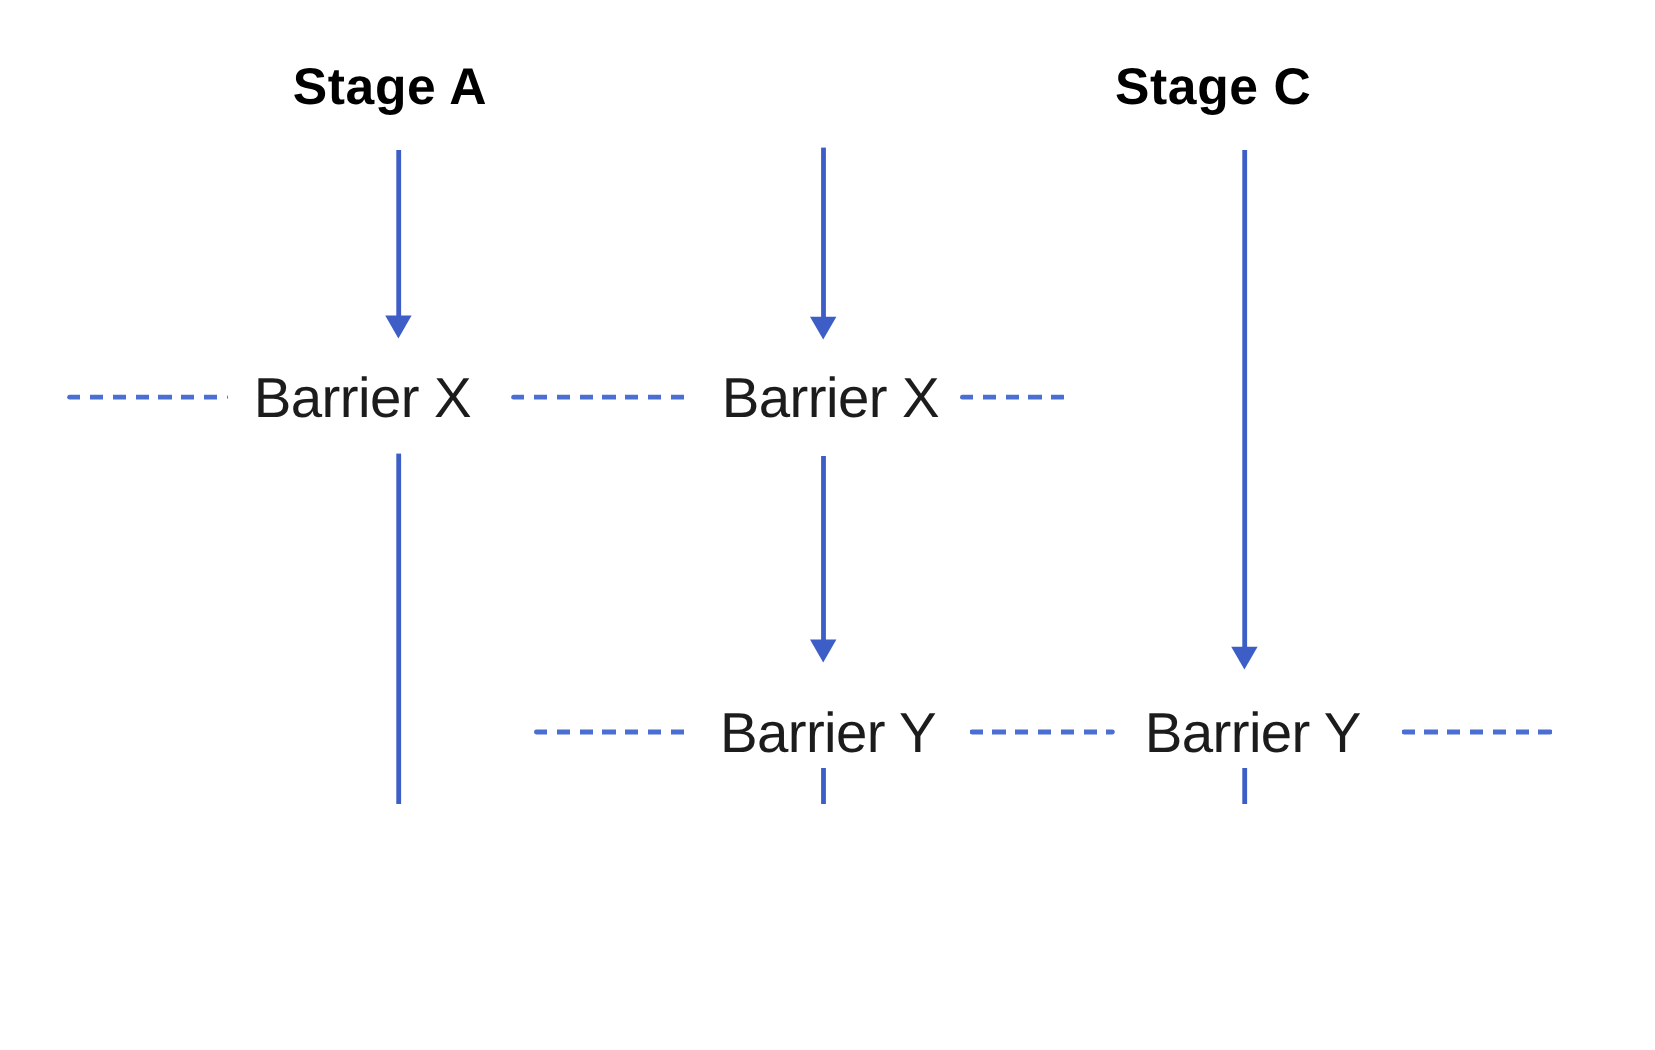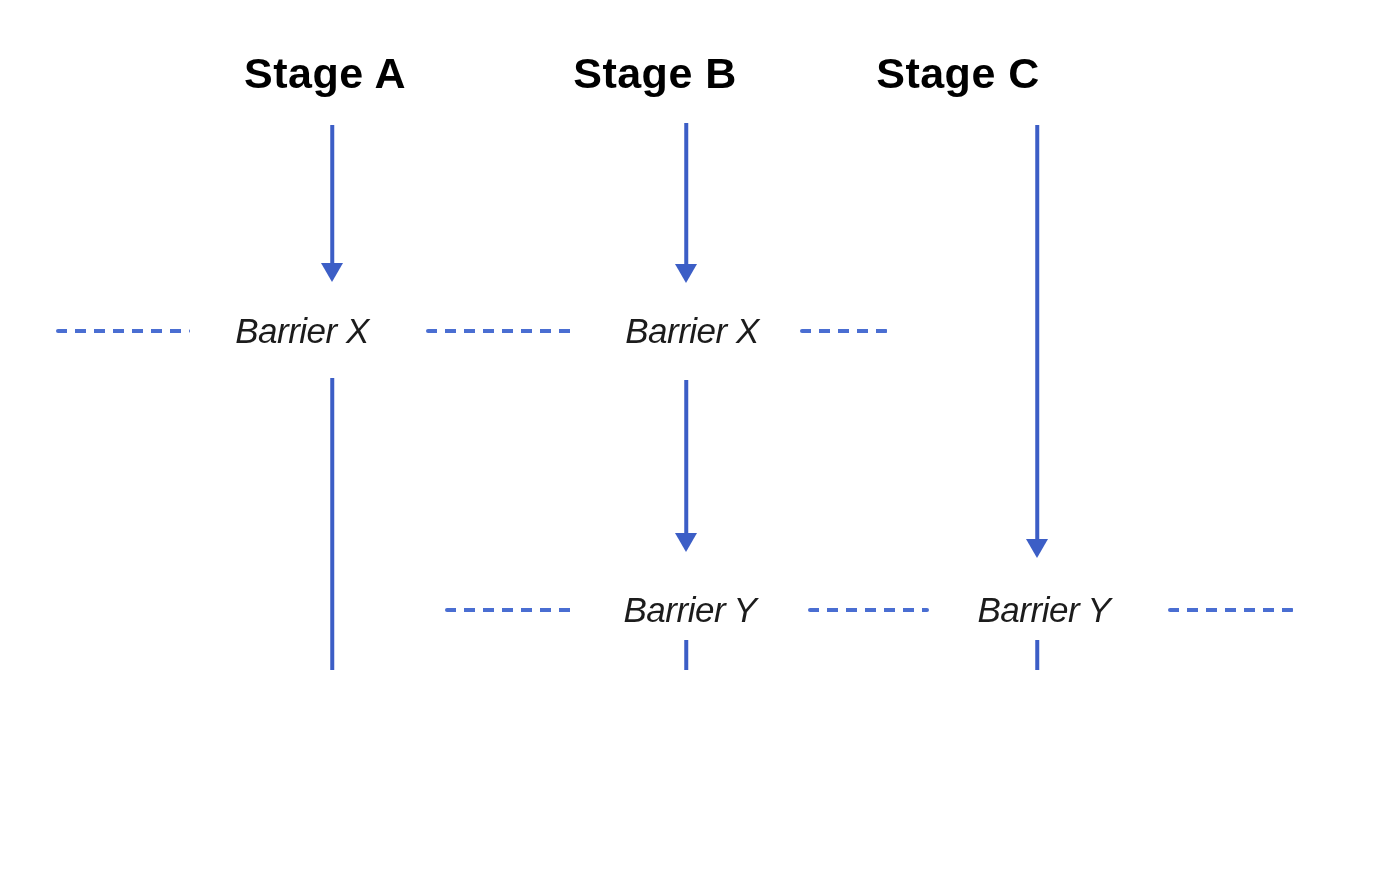--- a/index.html
+++ b/index.html
@@ -20,26 +20,25 @@
     transform: translate(-50%, -50%);
     font-size: 43px;
     font-weight: 700;
     color: var(--stage-text, #000000);
     white-space: nowrap;
     letter-spacing: 0.5px;
   }
   .barrier-label {
     position: absolute;
     transform: translate(-50%, -50%);
-    font-size: 35px;
+    font-size: 47px;
     font-weight: 400;
     color: var(--barrier-text, #1c1c1c);
     white-space: nowrap;
     letter-spacing: -0.5px;
-    font-style: italic;
   }
   .arrow {
     position: absolute;
     width: 24px;
     transform: translateX(-50%);
   }
   .arrow .shaft {
     position: absolute;
     left: 50%;
     transform: translateX(-50%);
@@ -69,22 +68,21 @@
     );
     border-radius: 2px;
   }
 </style>
 </head>
 <body>
 
 <div class="canvas">
 
   <div class="stage-label" style="left:325px; top:73px;">Stage A</div>
-  <div class="stage-label" style="left:655px; top:73px;">Stage B</div>
-  <div class="stage-label" style="left:958px; top:73px;">Stage C</div>
+  <div class="stage-label" style="left:1011px; top:73px;">Stage C</div>
 
   <div class="arrow" style="left:332px; top:125px; height:157px;">
     <div class="shaft"></div>
     <div class="head"></div>
   </div>
   <div class="arrow" style="left:332px; top:378px; height:434px;">
     <div class="shaft"></div>
     <div class="head"></div>
   </div>
 

